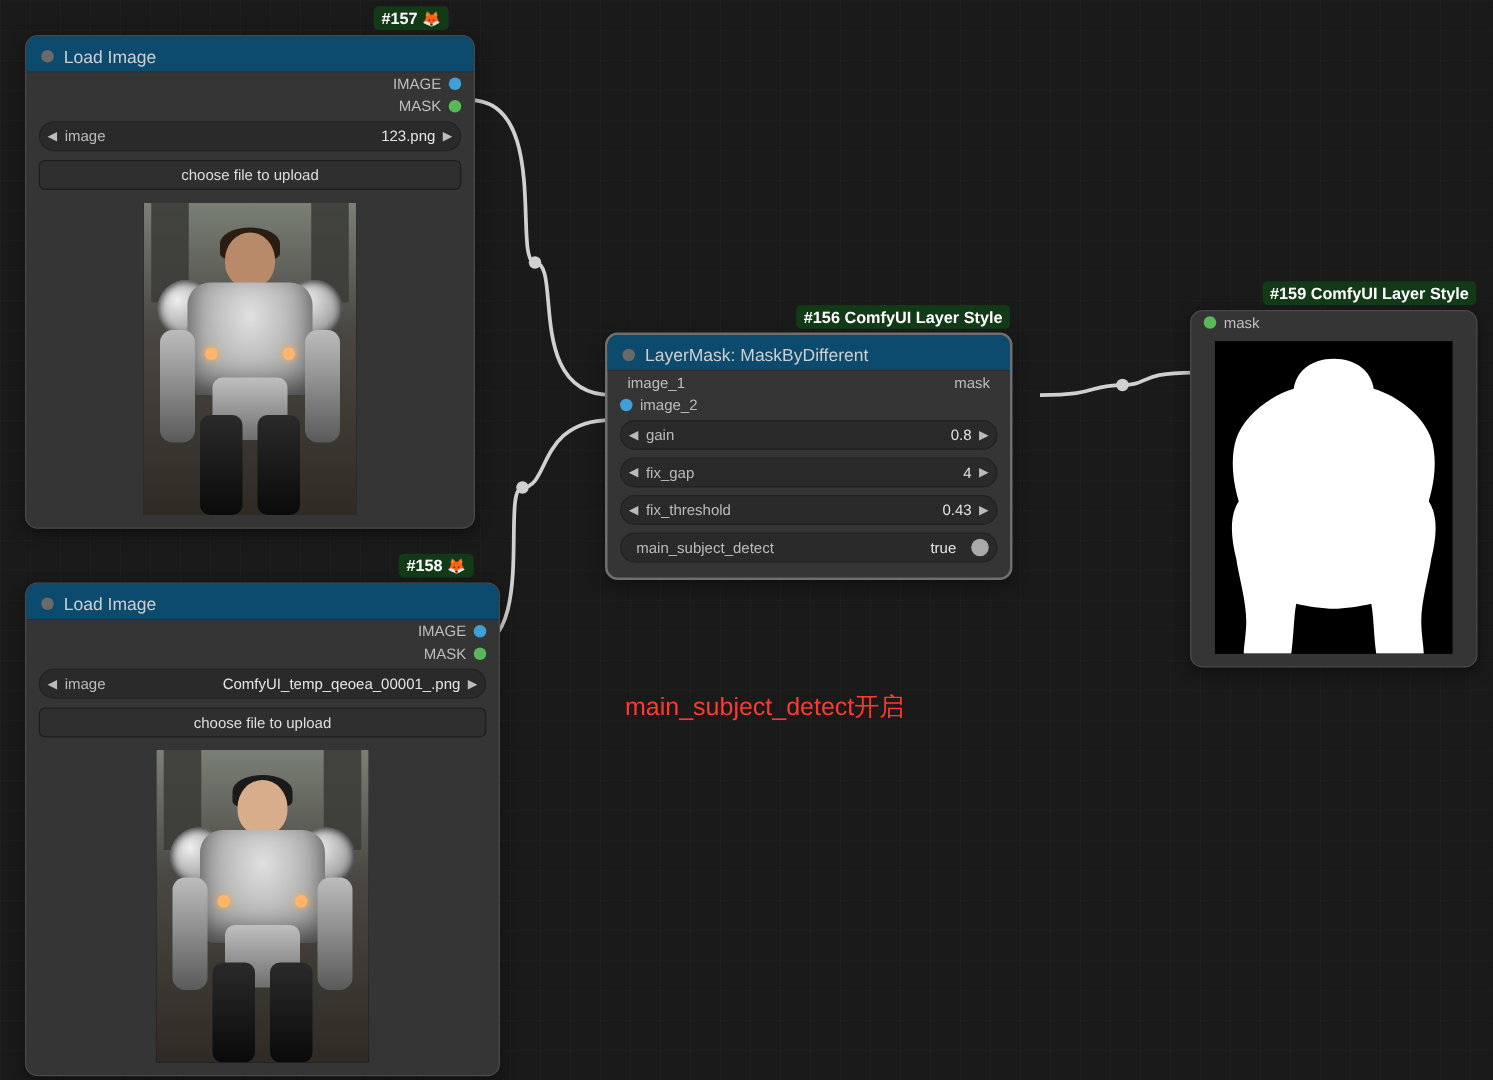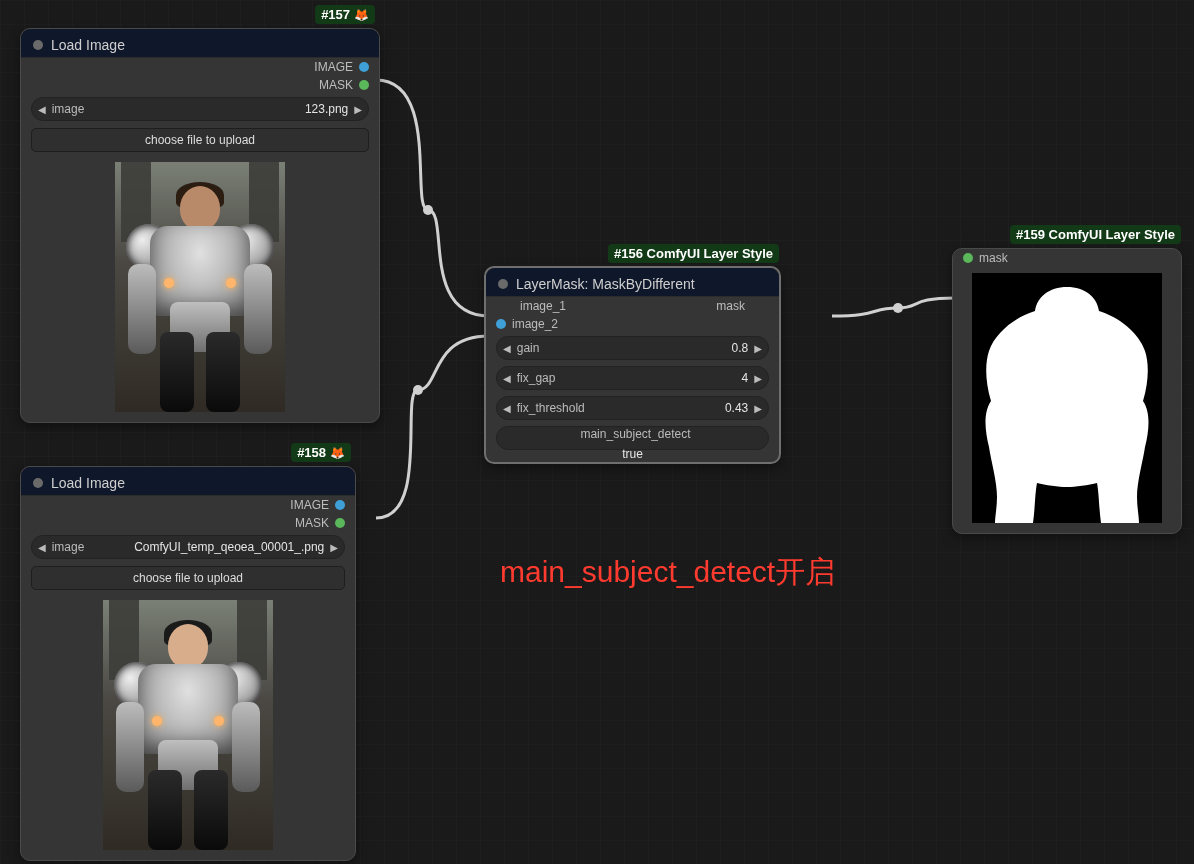--- a/index.html
+++ b/index.html
@@ -31,31 +31,31 @@
     color: #bdbdbd;
   }
   .node.layermask { border: 2px solid #6f6f6f; }
   .node-title {
     display: flex;
     align-items: center;
     gap: 8px;
     padding: 8px 12px 4px 12px;
     font-size: 14px;
     color: #cfcfcf;
-    background: #0f172a;
+    background: #0c4a6e;
     border-top-left-radius: 9px;
     border-top-right-radius: 9px;
     border-bottom: 1px solid #2b2b2b;
   }
   .dot { width: 10px; height: 10px; border-radius: 50%; background: #6a6a6a; flex: 0 0 auto; }
 
   .badge {
     position: absolute;
     top: -24px;
-    right: 4px;
+    right: 20px;
     background: #133a17;
     color: #fff;
     font-weight: bold;
     font-size: 13px;
     padding: 2px 6px;
     border-radius: 4px;
     display: flex;
     align-items: center;
     gap: 4px;
   }
@@ -140,25 +140,25 @@
   .armor-arm.r { right:-2px; }
   .armor-leg { position:absolute; bottom:0; width:34px; height:80px; background: linear-gradient(#2a2a2a,#0a0a0a); border-radius:8px; }
   .armor-leg.l { left:30px; }
   .armor-leg.r { right:30px; }
   .glow { position:absolute; width:10px; height:10px; border-radius:50%; background:#ffb56b; box-shadow:0 0 6px #ffae4a; }
   .hair-b { background:#1a1a1a; }
 
   .annotation {
     position: absolute;
     color: #ff3b30;
-    font-size: 30px;
+    font-size: 20px;
     font-weight: 400;
   }
 
-  .io-split { display:flex; justify-content:space-between; align-items:center; padding:2px 28px; }
+  .io-split { display:flex; justify-content:space-between; align-items:center; padding:2px 10px; }
   .io-split .lft, .io-split .rgt { display:flex; align-items:center; gap:6px; }
 </style>
 </head>
 <body>
 
 <div class="canvas">
 
   <svg class="wires">
     <path d="M 376 80 C 440 80, 410 210, 428 210 C 450 210, 420 316, 489 316" stroke="#d0d0d0" stroke-width="3" fill="none"></path>
     <circle cx="428" cy="210" r="5" fill="#d0d0d0"></circle>
@@ -206,21 +206,21 @@
         <div class="glow" style="right:34px; top:96px;"></div>
         <div class="armor-abs"></div>
         <div class="armor-arm l"></div>
           <div class="armor-arm r"></div>
         <div class="armor-leg l"></div>
           <div class="armor-leg r"></div>
       </div>
     </div>
   </div>
 
-  <div class="node" style="left:20px; top:466px; width:336px;">
+  <div class="node" style="left:20px; top:466px; width:380px;">
     <div class="badge">
       <span>#158</span>
         <span class="fox">🦊</span>
     </div>
     <div class="node-title">
       <span class="dot"></span>
       <span>Load Image</span>
     </div>
     <div class="io-row">
       <span class="io-label">IMAGE</span>
@@ -251,21 +251,21 @@
         <div class="glow" style="right:34px; top:96px;"></div>
         <div class="armor-abs"></div>
         <div class="armor-arm l"></div>
           <div class="armor-arm r"></div>
         <div class="armor-leg l"></div>
           <div class="armor-leg r"></div>
       </div>
     </div>
   </div>
 
-  <div class="node layermask" style="left:484px; top:266px; width:297px;">
+  <div class="node layermask" style="left:484px; top:266px; width:326px;">
     <div class="badge" style="right:0;">
       <span>#156 ComfyUI Layer Style</span>
     </div>
     <div class="node-title">
       <span class="dot"></span>
       <span>LayerMask: MaskByDifferent</span>
     </div>
     <div class="io-split">
       <div class="lft">
         <span class="port image"></span>
@@ -291,21 +291,21 @@
       <span class="wlabel">fix_gap</span>
       <span class="wvalue">4</span>
       <span class="arrow-r">▶</span>
     </div>
     <div class="widget-row">
       <span class="arrow-l">◀</span>
       <span class="wlabel">fix_threshold</span>
       <span class="wvalue">0.43</span>
       <span class="arrow-r">▶</span>
     </div>
-    <div class="widget-row" style="margin-bottom:12px;flex-direction:column;">
+    <div class="widget-row" style="margin-bottom:12px;">
       <span class="wlabel" style="margin-left:6px;">main_subject_detect</span>
       <span class="wvalue">true</span>
       <span class="toggle-knob"></span>
     </div>
   </div>
 
   <div class="node" style="left:952px; top:248px; width:230px;">
     <div class="badge" style="right:0;text-align:right;">
       <span>#159 ComfyUI Layer Style</span>
     </div>

